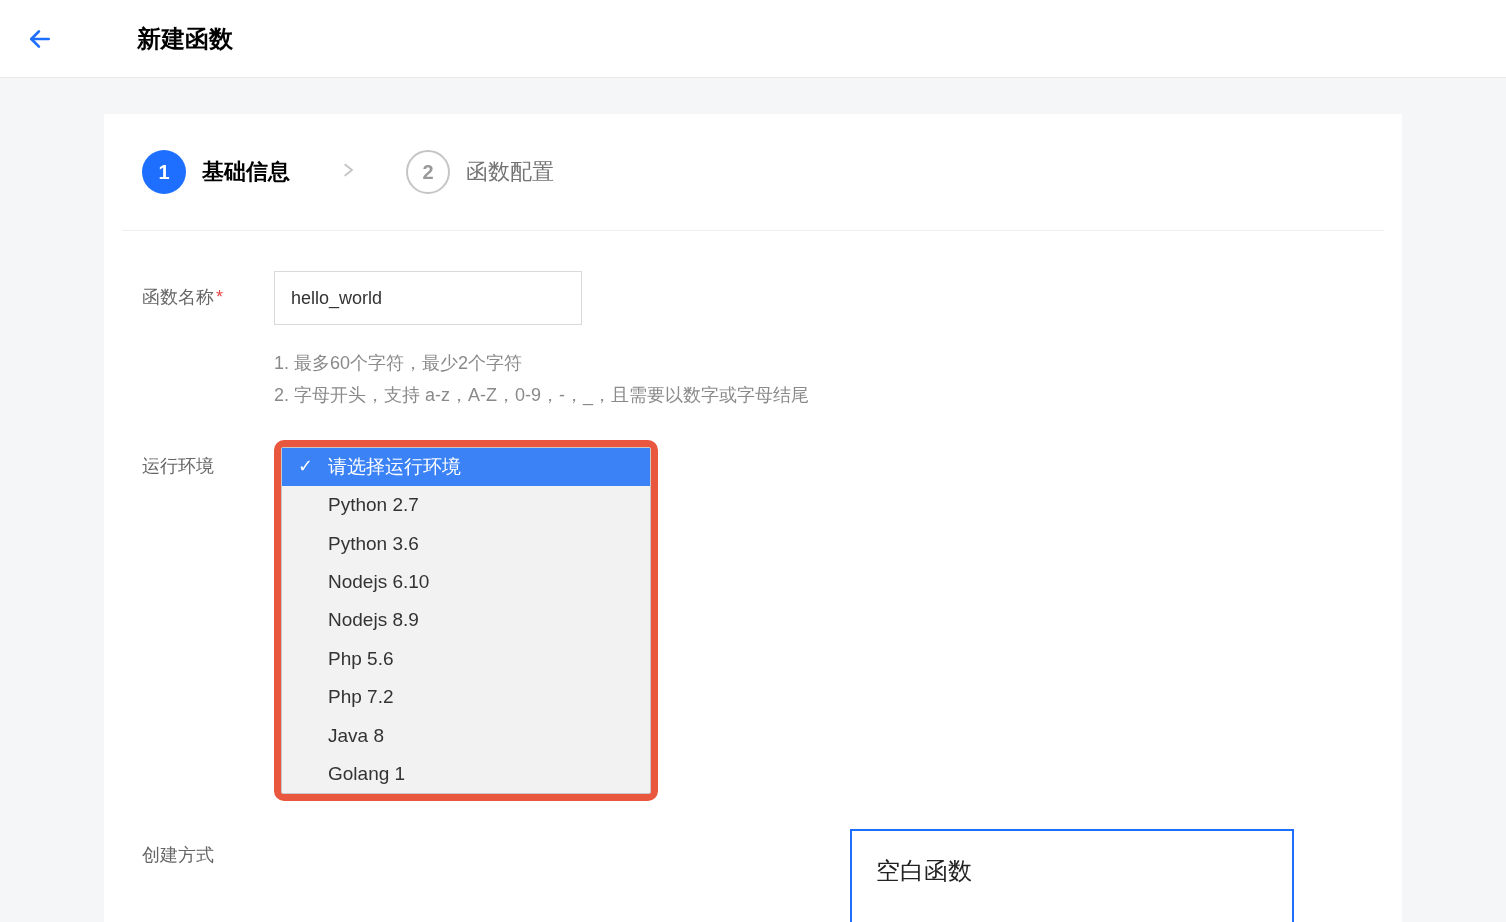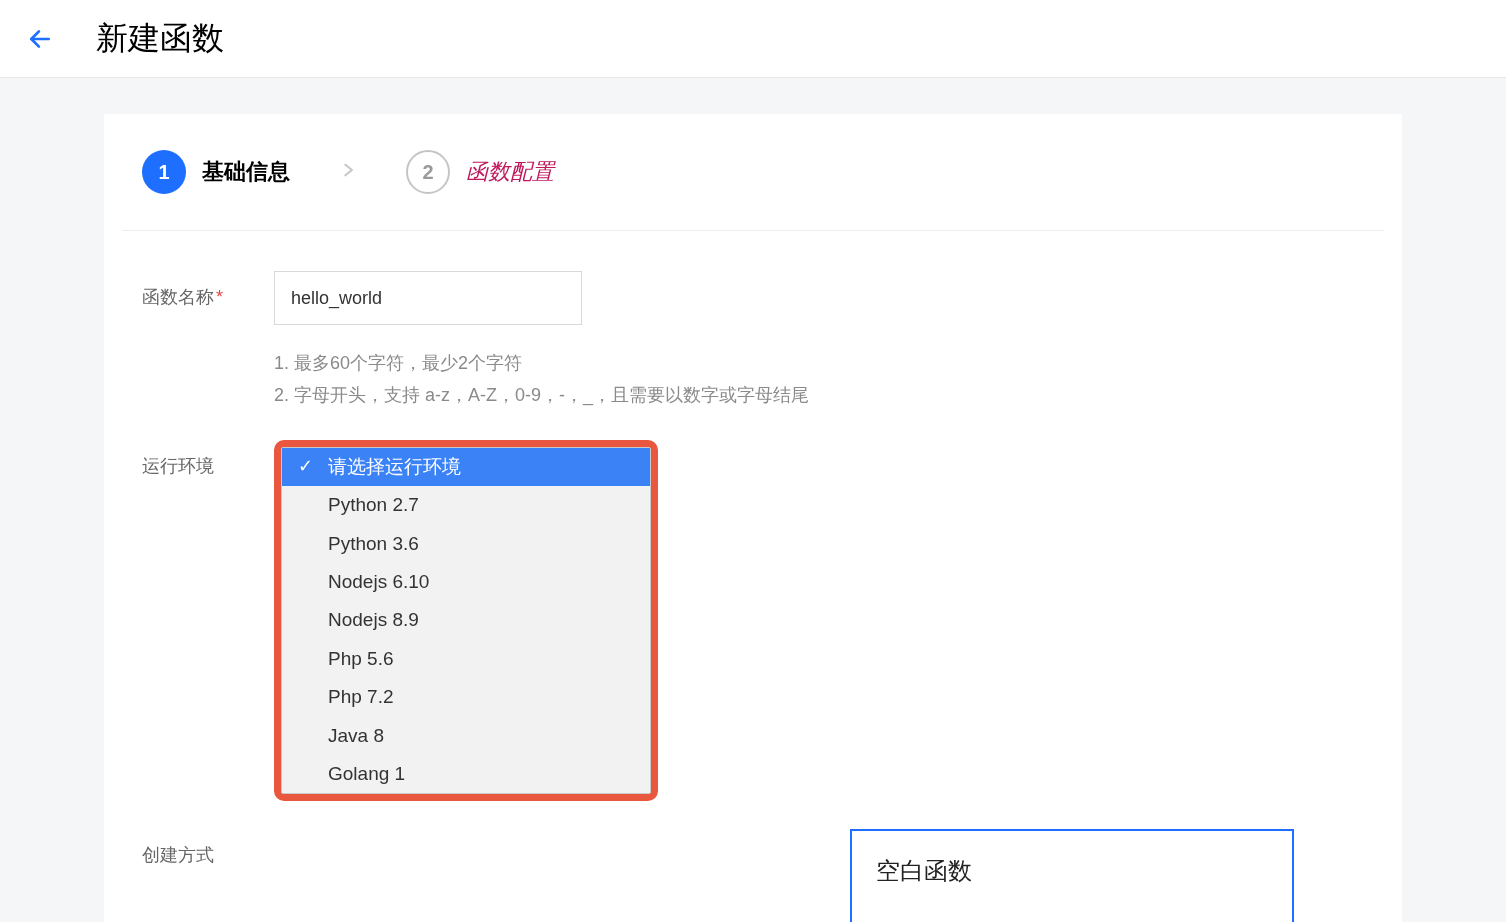--- a/index.html
+++ b/index.html
@@ -20,23 +20,24 @@
       width: 32px;
       height: 32px;
       display: flex;
       align-items: center;
       justify-content: center;
       cursor: pointer;
       margin-right: 40px;
     }
     .back-arrow svg { stroke: #1e6fff; }
     .page-title {
-      font-size: 32px;
-      font-weight: 400;
+      font-size: 24px;
+      font-weight: 700;
       color: #000;
+      margin-left: 41px;
     }
     .content-wrapper {
       padding: 36px 104px;
     }
     .card {
       background: #fff;
       padding: 36px 18px 36px 18px;
     }
     .steps {
       display: flex;
@@ -68,21 +69,21 @@
     .step-circle.inactive {
       border: 2px solid #c5c5c5;
       color: #9a9a9a;
       background: #fff;
     }
     .step-label {
       font-size: 22px;
       font-weight: 700;
     }
     .step-label.active { color: #000; }
-    .step-label.inactive { color: #be185d; font-weight: 500; font-style: italic; }
+    .step-label.inactive { color: #737373; font-weight: 500; }
     .step-chevron {
       margin: 0 20px;
       color: #c5c5c5;
     }
     .form-row {
       display: flex;
       padding: 0 20px;
       margin-bottom: 28px;
       position: relative;
     }

